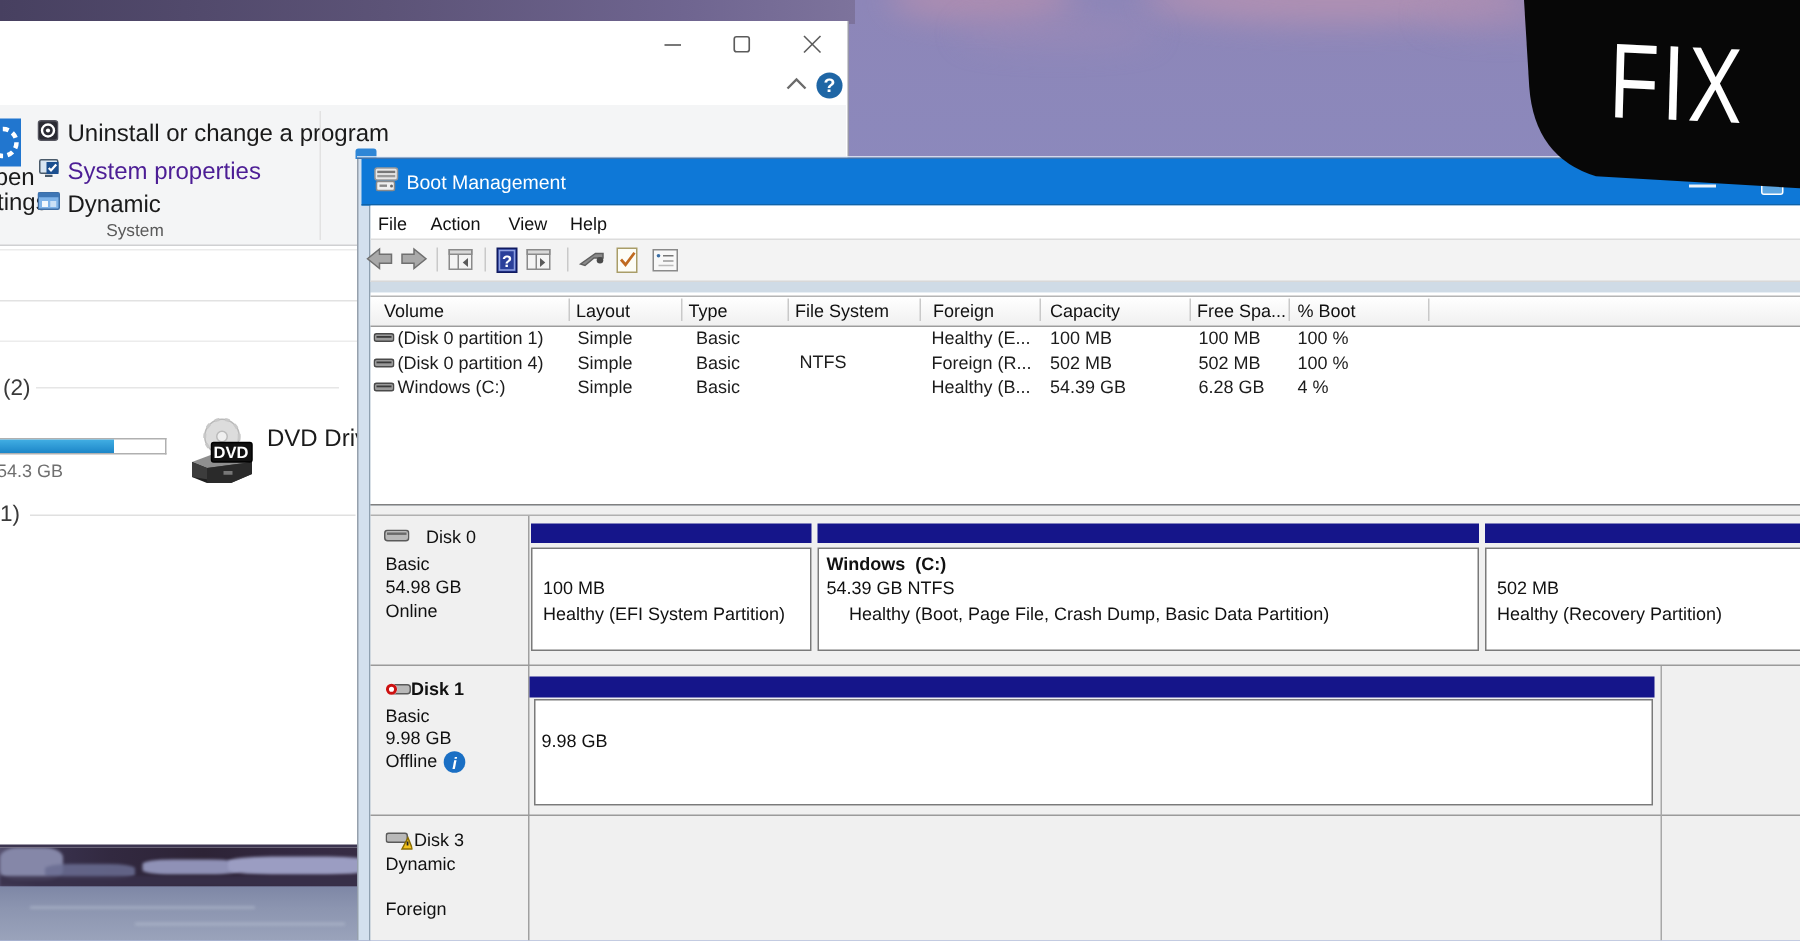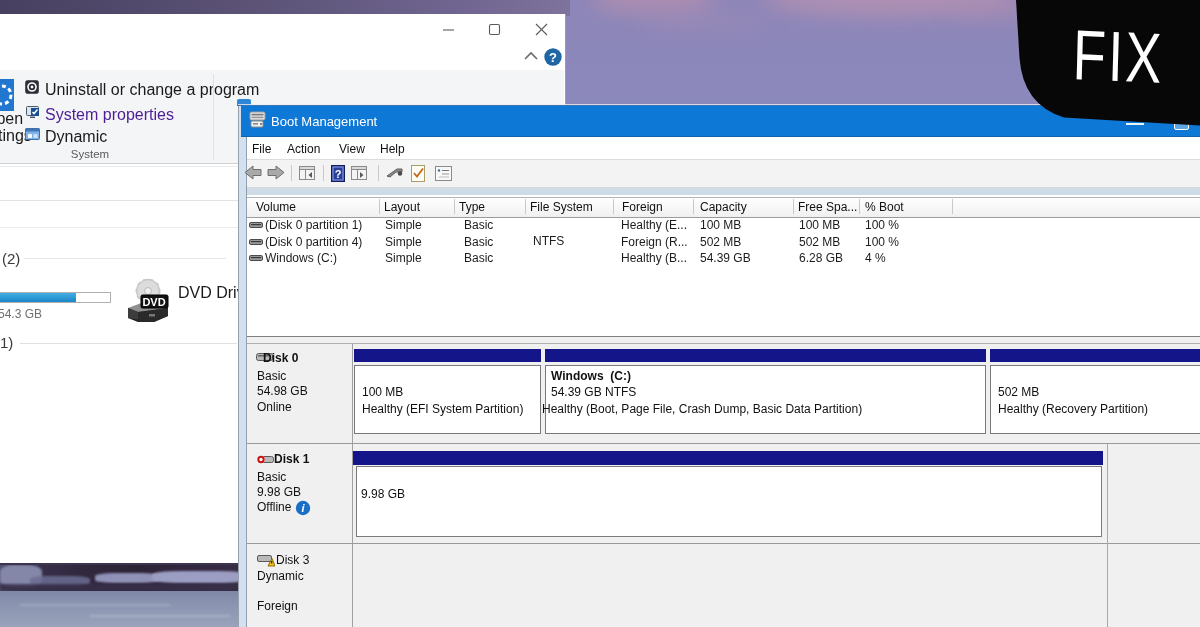--- a/index.html
+++ b/index.html
@@ -262,33 +262,33 @@
   <div class="abs navy" style="left:354px;top:349px;width:187px;height:13px"></div>
   <div class="abs navy" style="left:545px;top:349px;width:441px;height:13px"></div>
   <div class="abs navy" style="left:990px;top:349px;width:210px;height:13px"></div>
   <div class="abs pbody" style="left:354px;top:365px;width:185px;height:67px"></div>
   <div class="abs pbody" style="left:545px;top:365px;width:439px;height:67px"></div>
   <div class="abs pbody" style="left:990px;top:365px;width:210px;height:67px"></div>
   <div class="abs ptxt" style="left:362px;top:385px">100 MB</div>
   <div class="abs ptxt" style="left:362px;top:402px">Healthy (EFI System Partition)</div>
   <div class="abs ptxt" style="left:551px;top:369px;font-weight:bold">Windows&nbsp; (C:)</div>
   <div class="abs ptxt" style="left:551px;top:385px">54.39 GB NTFS</div>
-  <div class="abs ptxt" style="left:542px;top:402px">Healthy (Boot, Page File, Crash Dump, Basic Data Partition)</div>
+  <div class="abs ptxt" style="left:566px;top:402px">Healthy (Boot, Page File, Crash Dump, Basic Data Partition)</div>
   <div class="abs ptxt" style="left:998px;top:385px">502 MB</div>
   <div class="abs ptxt" style="left:998px;top:402px">Healthy (Recovery Partition)</div>
 
   <div class="abs navy" style="left:353px;top:451px;width:750px;height:14px"></div>
   <div class="abs pbody" style="left:356px;top:466px;width:744px;height:69px"></div>
   <div class="abs ptxt" style="left:361px;top:487px">9.98 GB</div>
 
   <svg class="abs" style="left:256px;top:353px" width="17" height="10" viewBox="0 0 17 10">
     <rect x="0.5" y="0.5" width="16" height="7" rx="2" fill="#b9b9b9" stroke="#5a5a5a"></rect>
     <rect x="2" y="2" width="13" height="1.6" fill="#696969"></rect>
   </svg>
-  <div class="abs ltxt" style="left:263px;top:351px;font-weight:bold">Disk 0</div>
+  <div class="abs ltxt" style="left:284px;top:351px;font-weight:normal">Disk 0</div>
   <div class="abs ltxt" style="left:257px;top:369px">Basic</div>
   <div class="abs ltxt" style="left:257px;top:384px">54.98 GB</div>
   <div class="abs ltxt" style="left:257px;top:400px">Online</div>
   <svg class="abs" style="left:257px;top:454px" width="17" height="12" viewBox="0 0 17 12">
     <rect x="3.5" y="2.5" width="13" height="6" rx="2" fill="#b9b9b9" stroke="#5a5a5a"></rect>
     <circle cx="4" cy="5.5" r="3.8" fill="#fff"></circle>
     <circle cx="4" cy="5.5" r="2.7" fill="none" stroke="#cc1111" stroke-width="2"></circle>
   </svg>
   <div class="abs ltxt" style="left:274px;top:452px;font-weight:bold">Disk 1</div>
   <div class="abs ltxt" style="left:257px;top:470px">Basic</div>

